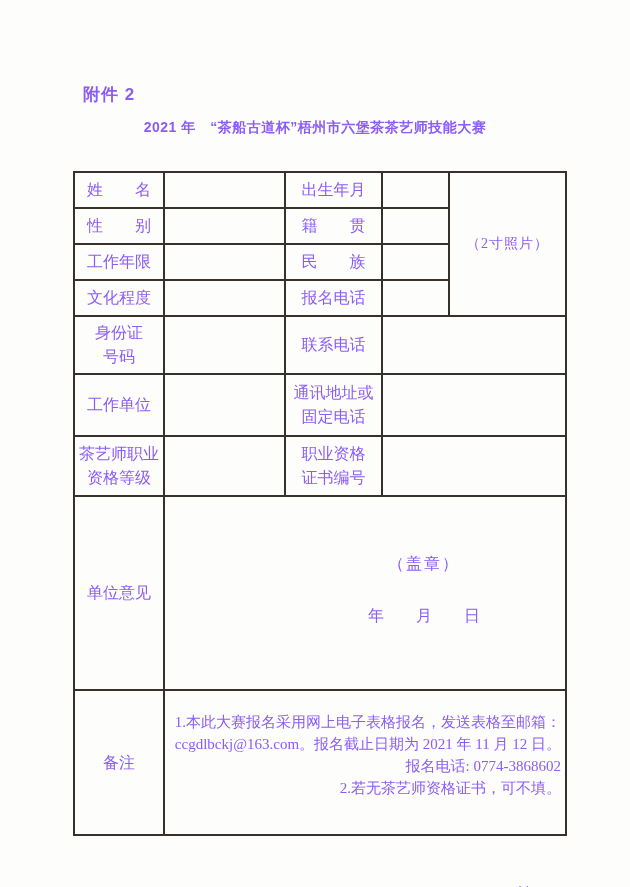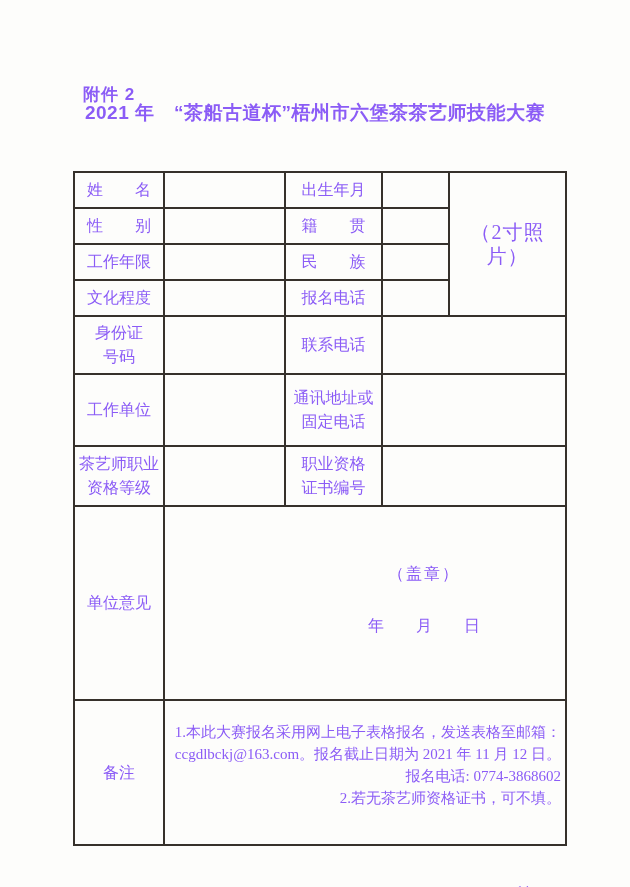--- a/index.html
+++ b/index.html
@@ -22,25 +22,25 @@
     left: 83px;
     top: 83px;
     font-family: "Liberation Sans", "DejaVu Sans", sans-serif;
     font-size: 17px;
     font-weight: 600;
     letter-spacing: 1px;
   }
   .doc-title {
     position: absolute;
     left: 0;
-    top: 100px;
+    top: 119px;
     width: 100%;
     text-align: center;
     font-family: "Liberation Sans", "DejaVu Sans", sans-serif;
-    font-size: 19px;
+    font-size: 14px;
     font-weight: 700;
     letter-spacing: 0.5px;
   }
   .doc-subtitle {
     position: absolute;
     left: 0;
     top: 147px;
     width: 100%;
     text-align: center;
     font-family: "Liberation Sans", "DejaVu Sans", sans-serif;
@@ -61,26 +61,26 @@
     text-align: center;
     vertical-align: middle;
     font-size: 16px;
     line-height: 24px;
     white-space: pre-line;
     padding: 4px;
     overflow: hidden;
   }
   tr.r-short  { height: 36px; }
   tr.r-id     { height: 55px; }
-  tr.r-unit   { height: 72px; }
+  tr.r-unit   { height: 62px; }
   tr.r-cert   { height: 60px; }
   tr.r-opinion{ height: 110px; }
   tr.r-remark { height: 145px; }
   td.photo-cell {
-    font-size: 20px;
+    font-size: 14px;
     letter-spacing: 1px;
   }
   td.opinion-content {
     vertical-align: bottom;
   }
   .seal-block {
     width: 190px;
     margin: 0 42px 6px auto;
     text-align: center;
     font-size: 16px;

